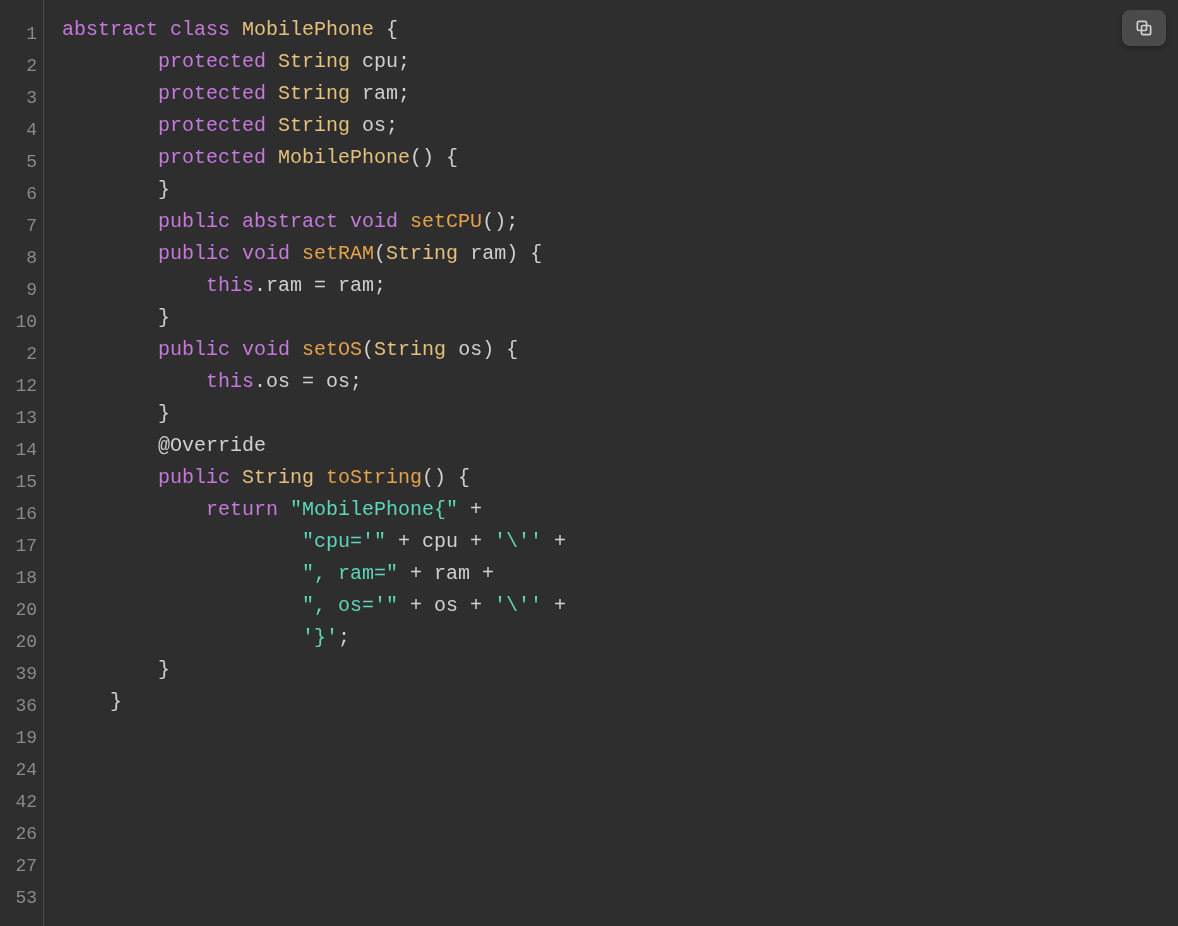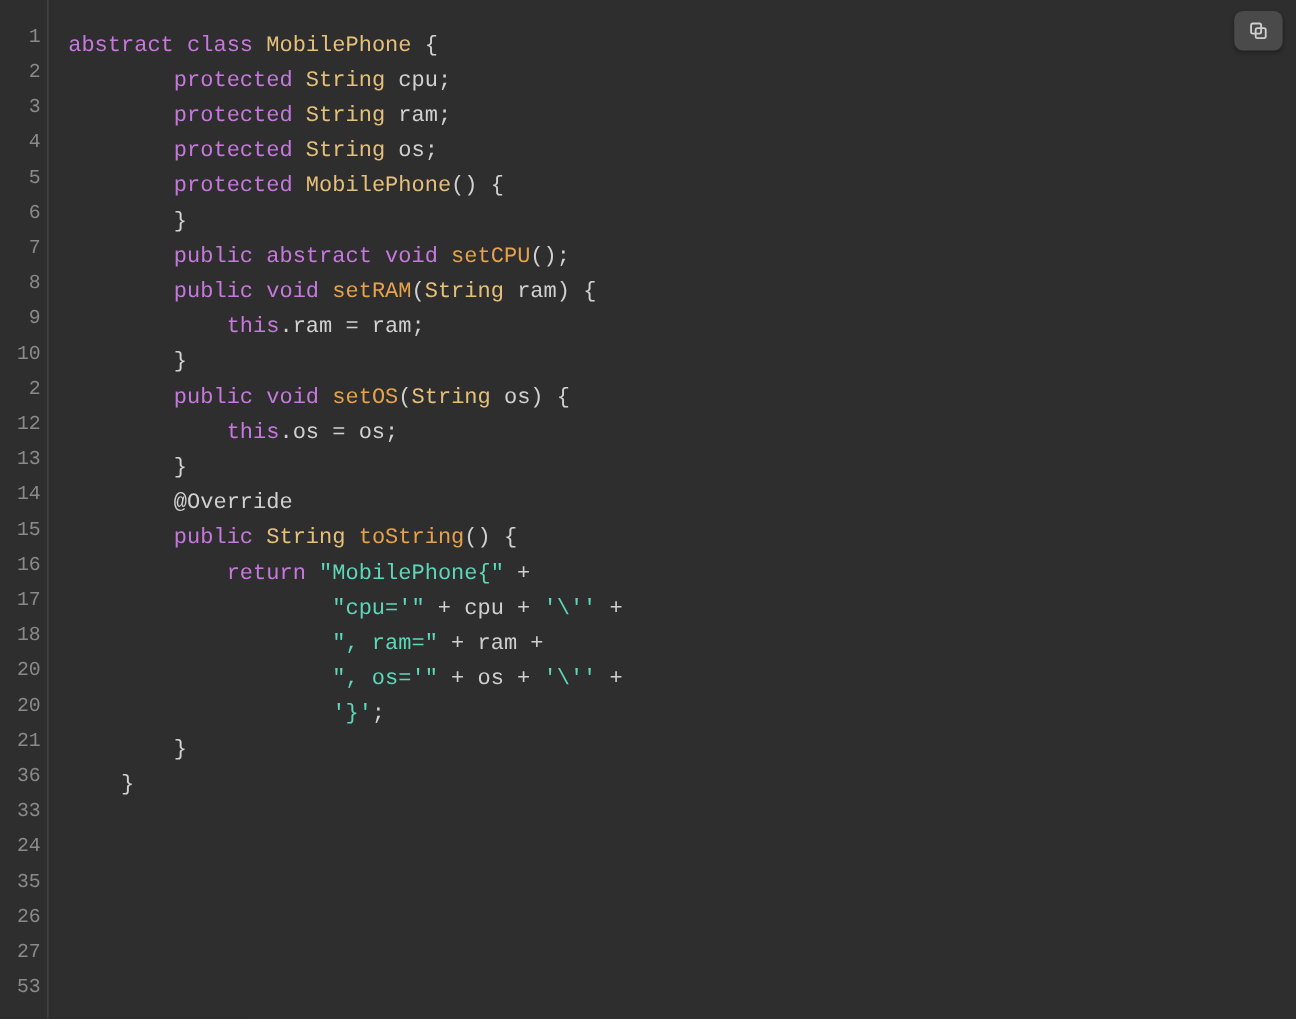--- a/index.html
+++ b/index.html
@@ -29,21 +29,21 @@
     box-sizing: border-box;
     padding-right: 6px;
   }
   .gutter div {
     height: 32px;
     line-height: 32px;
     font-size: 18px;
   }
   .code {
     flex: 1;
-    padding-top: 26px;
+    padding-top: 14px;
     padding-left: 18px;
     white-space: pre;
     color: #d0d0d0;
     line-height: 32px;
   }
   .copy-btn {
     position: absolute;
     top: 10px;
     right: 12px;
     width: 44px;
@@ -92,25 +92,25 @@
       <div>2</div>
       <div>12</div>
       <div>13</div>
       <div>14</div>
       <div>15</div>
       <div>16</div>
       <div>17</div>
       <div>18</div>
       <div>20</div>
       <div>20</div>
-      <div>21</div>
+      <div>39</div>
       <div>36</div>
-      <div>33</div>
+      <div>19</div>
       <div>24</div>
-      <div>35</div>
+      <div>42</div>
       <div>26</div>
       <div>27</div>
       <div>53</div>
     </div>
 
   <div class="code"><div><span class="kw-mod">abstract</span><span> </span><span class="kw-mod">class</span><span> </span><span class="kw-type">MobilePhone</span><span> </span><span class="punc">{</span></div><div>        <span class="kw-mod">protected</span><span> </span><span class="kw-type">String</span><span class="punc"> cpu;</span></div><div>        <span class="kw-mod">protected</span><span> </span><span class="kw-type">String</span><span class="punc"> ram;</span></div><div>        <span class="kw-mod">protected</span><span> </span><span class="kw-type">String</span><span class="punc"> os;</span></div><div></div><div>        <span class="kw-mod">protected</span><span> </span><span class="kw-type">MobilePhone</span><span class="punc">() {</span></div><div></div><div>        <span class="punc">}</span></div><div></div><div>        <span class="kw-mod">public</span><span> </span><span class="kw-mod">abstract</span><span> </span><span class="kw-mod">void</span><span> </span><span class="fn">setCPU</span><span class="punc">();</span></div><div></div><div>        <span class="kw-mod">public</span><span> </span><span class="kw-mod">void</span><span> </span><span class="fn">setRAM</span><span class="punc">(</span><span class="kw-type">String</span><span class="punc"> ram) {</span></div><div>            <span class="kw-mod">this</span><span class="punc">.ram = ram;</span></div><div>        <span class="punc">}</span></div><div></div><div>        <span class="kw-mod">public</span><span> </span><span class="kw-mod">void</span><span> </span><span class="fn">setOS</span><span class="punc">(</span><span class="kw-type">String</span><span class="punc"> os) {</span></div><div>            <span class="kw-mod">this</span><span class="punc">.os = os;</span></div><div>        <span class="punc">}</span></div><div></div><div>        <span class="anno">@Override</span></div><div>        <span class="kw-mod">public</span><span> </span><span class="kw-type">String</span><span> </span><span class="fn">toString</span><span class="punc">() {</span></div><div>            <span class="kw-mod">return</span><span> </span><span class="str">"MobilePhone{"</span><span class="op"> + </span></div><div>                    <span class="str">"cpu='"</span><span class="op"> + cpu + </span><span class="char">'\''</span><span class="op"> +</span></div><div>                    <span class="str">", ram="</span><span class="op"> + ram +</span></div><div>                    <span class="str">", os='"</span><span class="op"> + os + </span><span class="char">'\''</span><span class="op"> +</span></div><div>                    <span class="char">'}'</span><span class="punc">;</span></div><div>        <span class="punc">}</span></div><div>    <span class="punc">}</span></div></div>
 
   <div class="copy-btn" title="Copy">
     <svg viewBox="0 0 24 24">
       <rect x="9" y="9" width="11" height="11" rx="2"></rect>

